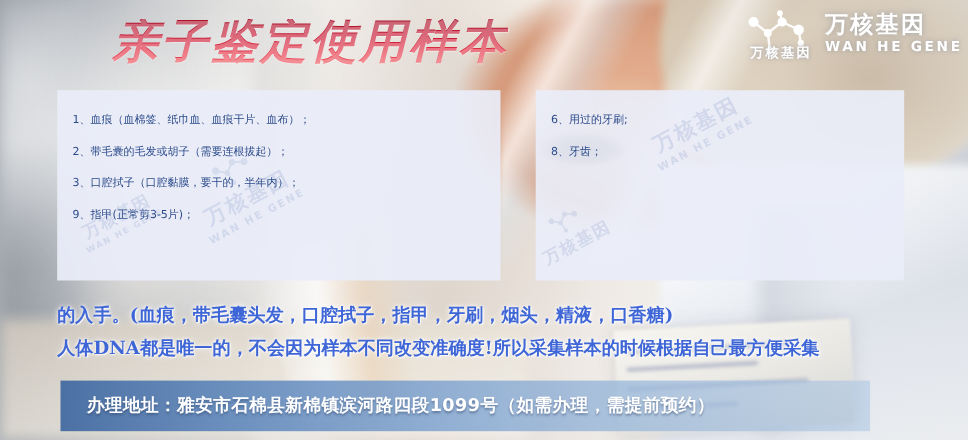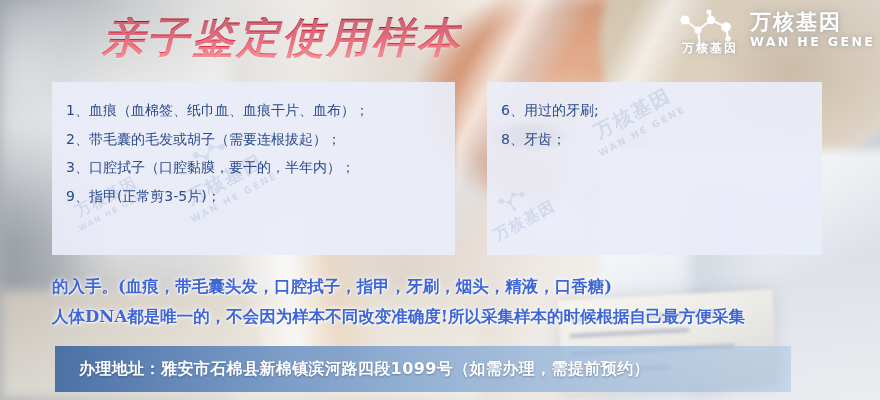--- a/index.html
+++ b/index.html
@@ -150,21 +150,21 @@
   .panel{
     position:absolute;top:82px;height:173px;
     background:rgba(233,237,249,.93);
     overflow:hidden;
   }
   #panel-left{left:52px;width:403px;}
   #panel-right{left:487px;width:335px;}
 
   .panel-inner{position:relative;z-index:2;padding:14px 0 0 14px;}
   .li{
-    color:#2b4a8b;font-size:14px;line-height:28.5px;white-space:nowrap;
+    color:#2b4a8b;font-size:10px;line-height:28.5px;white-space:nowrap;
     font-family:"DejaVu Sans","Liberation Sans",sans-serif;
   }
 
   
   .wm{
     position:absolute;z-index:1;opacity:.22;pointer-events:none;
     transform:rotate(-28deg);transform-origin:center;
     display:flex;flex-direction:column;align-items:center;
     color:#7d93c4;
   }

